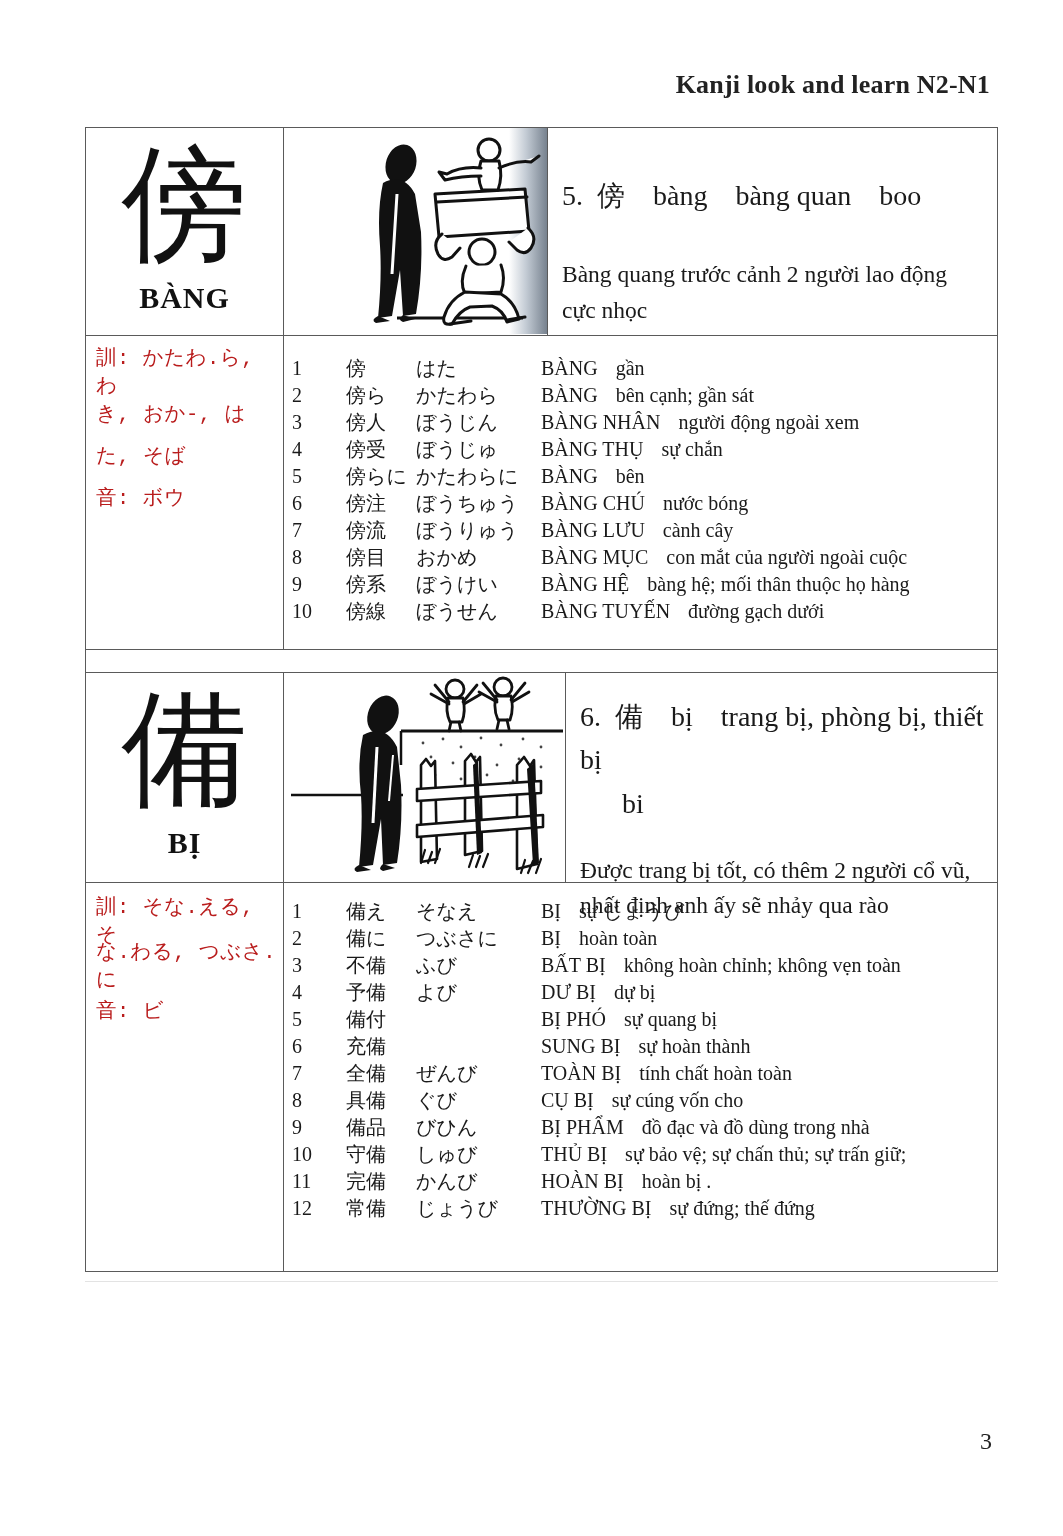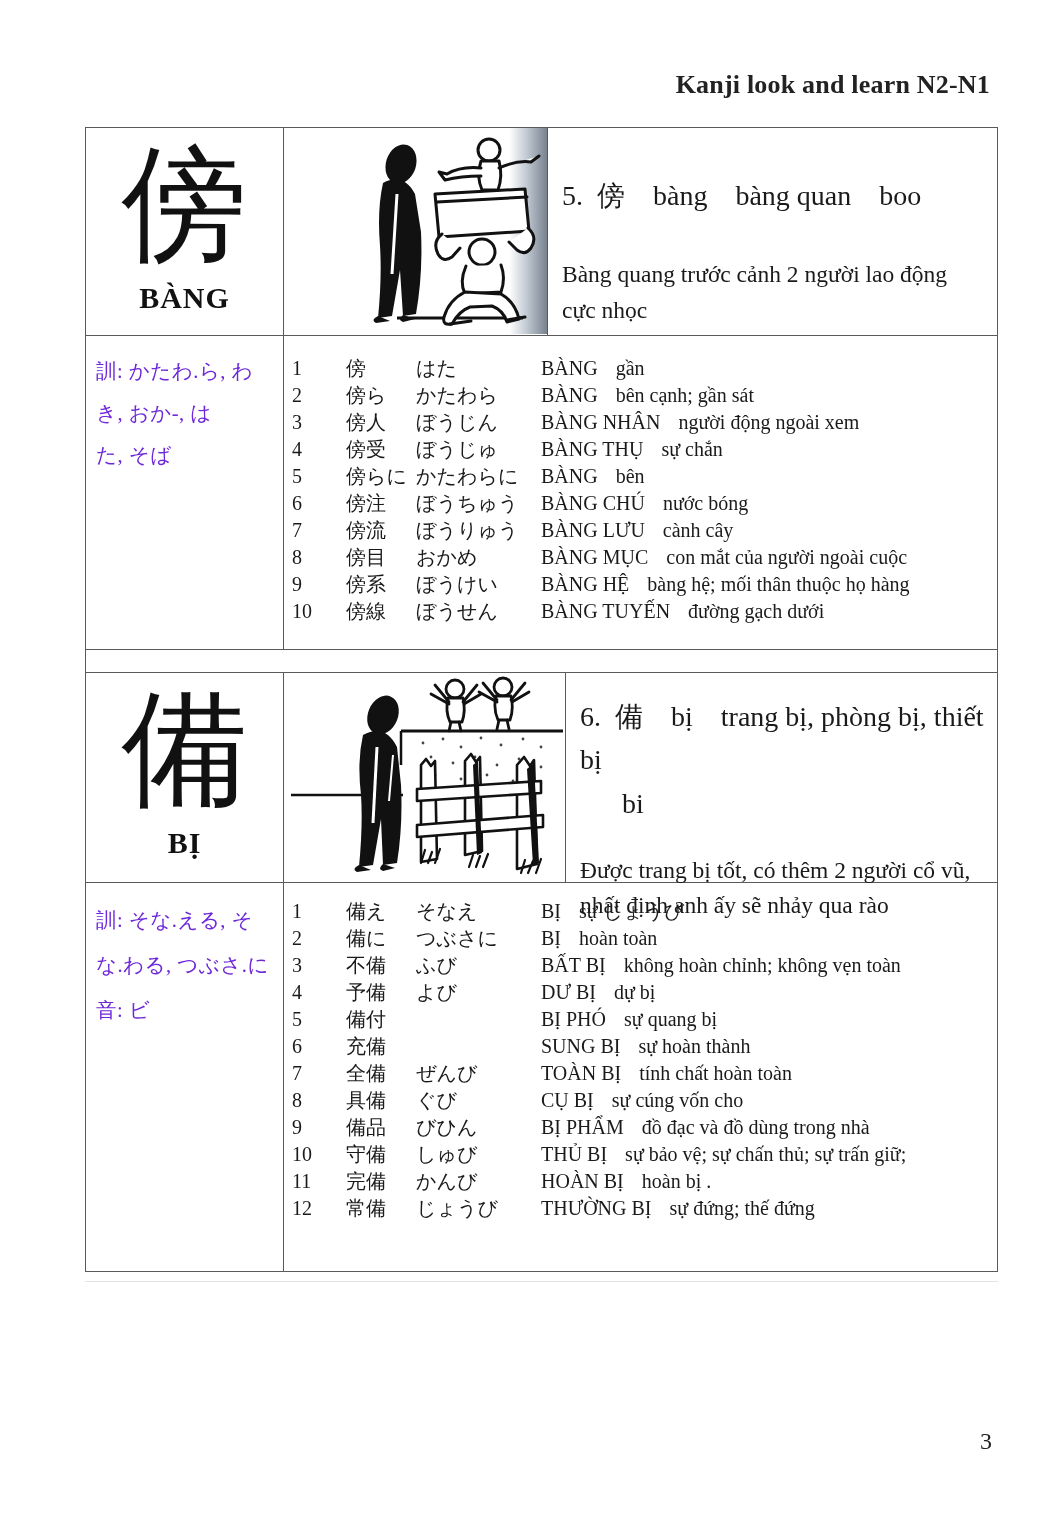--- a/index.html
+++ b/index.html
@@ -24,21 +24,21 @@
         display:flex;align-items:stretch;justify-content:center;background:#fdfdfd;}
   .image-cell svg{display:block;}
 
   .desc-cell{border-bottom:1px solid #5a5a5a;padding:46px 12px 0 14px;}
   .entry-2 .desc-cell{padding-top:22px;}
   .entry-title{font-size:28px;white-space:pre-wrap;line-height:1.55;color:#1a1a1a;}
   .entry-caption{font-size:23.5px;white-space:pre-wrap;line-height:1.5;margin-top:40px;color:#1a1a1a;}
   .entry-2 .entry-caption{margin-top:28px;}
 
   .readings-cell{border-right:1px solid #5a5a5a;padding:14px 6px 0 10px;
-        font-family:Liberation Serif, serif;font-size:20.5px;color:#6d28d9;}
+        font-family:Liberation Mono, monospace;font-size:20.5px;color:#b91c1c;}
   .reading-line{height:42px;display:flex;align-items:center;letter-spacing:.5px;}
   .entry-2 .reading-line{height:45px;}
 
   .vocab-cell{padding:19px 8px 0 8px;font-size:20px;}
   .entry-2 .vocab-cell{padding-top:15px;}
   .vrow{display:flex;line-height:27px;}
   .vnum{width:54px;flex:none;}
   .vword{width:70px;flex:none;}
   .vkana{width:125px;flex:none;}
   .vhv{white-space:nowrap;margin-right:18px;}
@@ -110,20 +110,21 @@
     <div class="cell desc-cell">
       <div class="entry-title">5.  傍    bàng    bàng quan    boo</div>
       <div class="entry-caption">Bàng quang trước cảnh 2 người lao động
 cực nhọc</div>
     </div>
 
     <div class="cell readings-cell">
       <div class="reading-line">訓: かたわ.ら, わ</div>
       <div class="reading-line">き, おか-, は</div>
       <div class="reading-line">た, そば</div>
+      <div class="reading-line">音: ボウ</div>
     </div>
 
     <div class="cell vocab-cell" style="grid-column:2 / span 2">
         <div class="vrow">
           <span class="vnum">1</span>
           <span class="vword">傍</span>
           <span class="vkana">はた</span>
           <span class="vhv">BÀNG</span>
           <span class="vmeaning">gần</span>
         </div>

